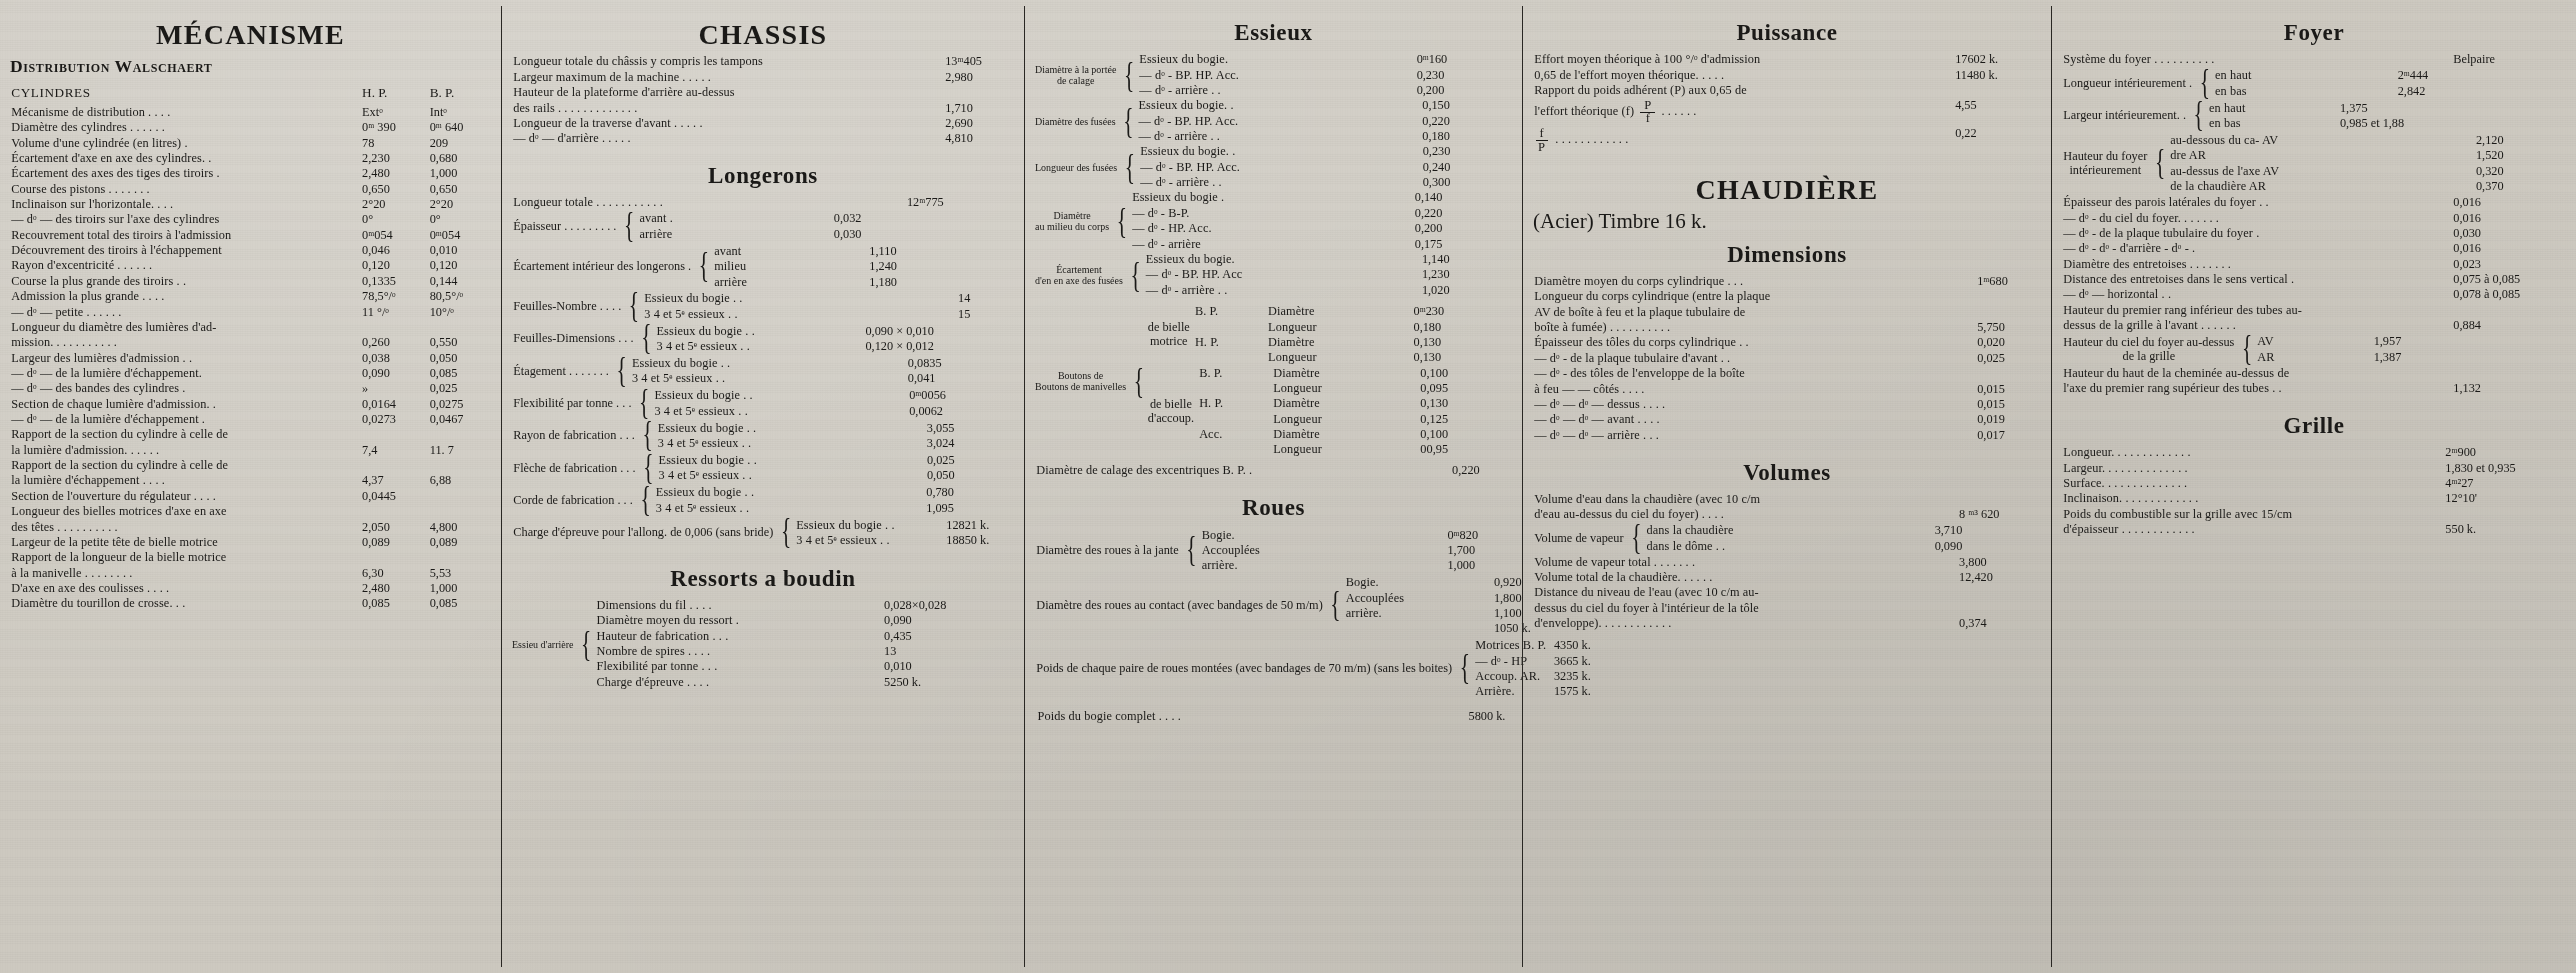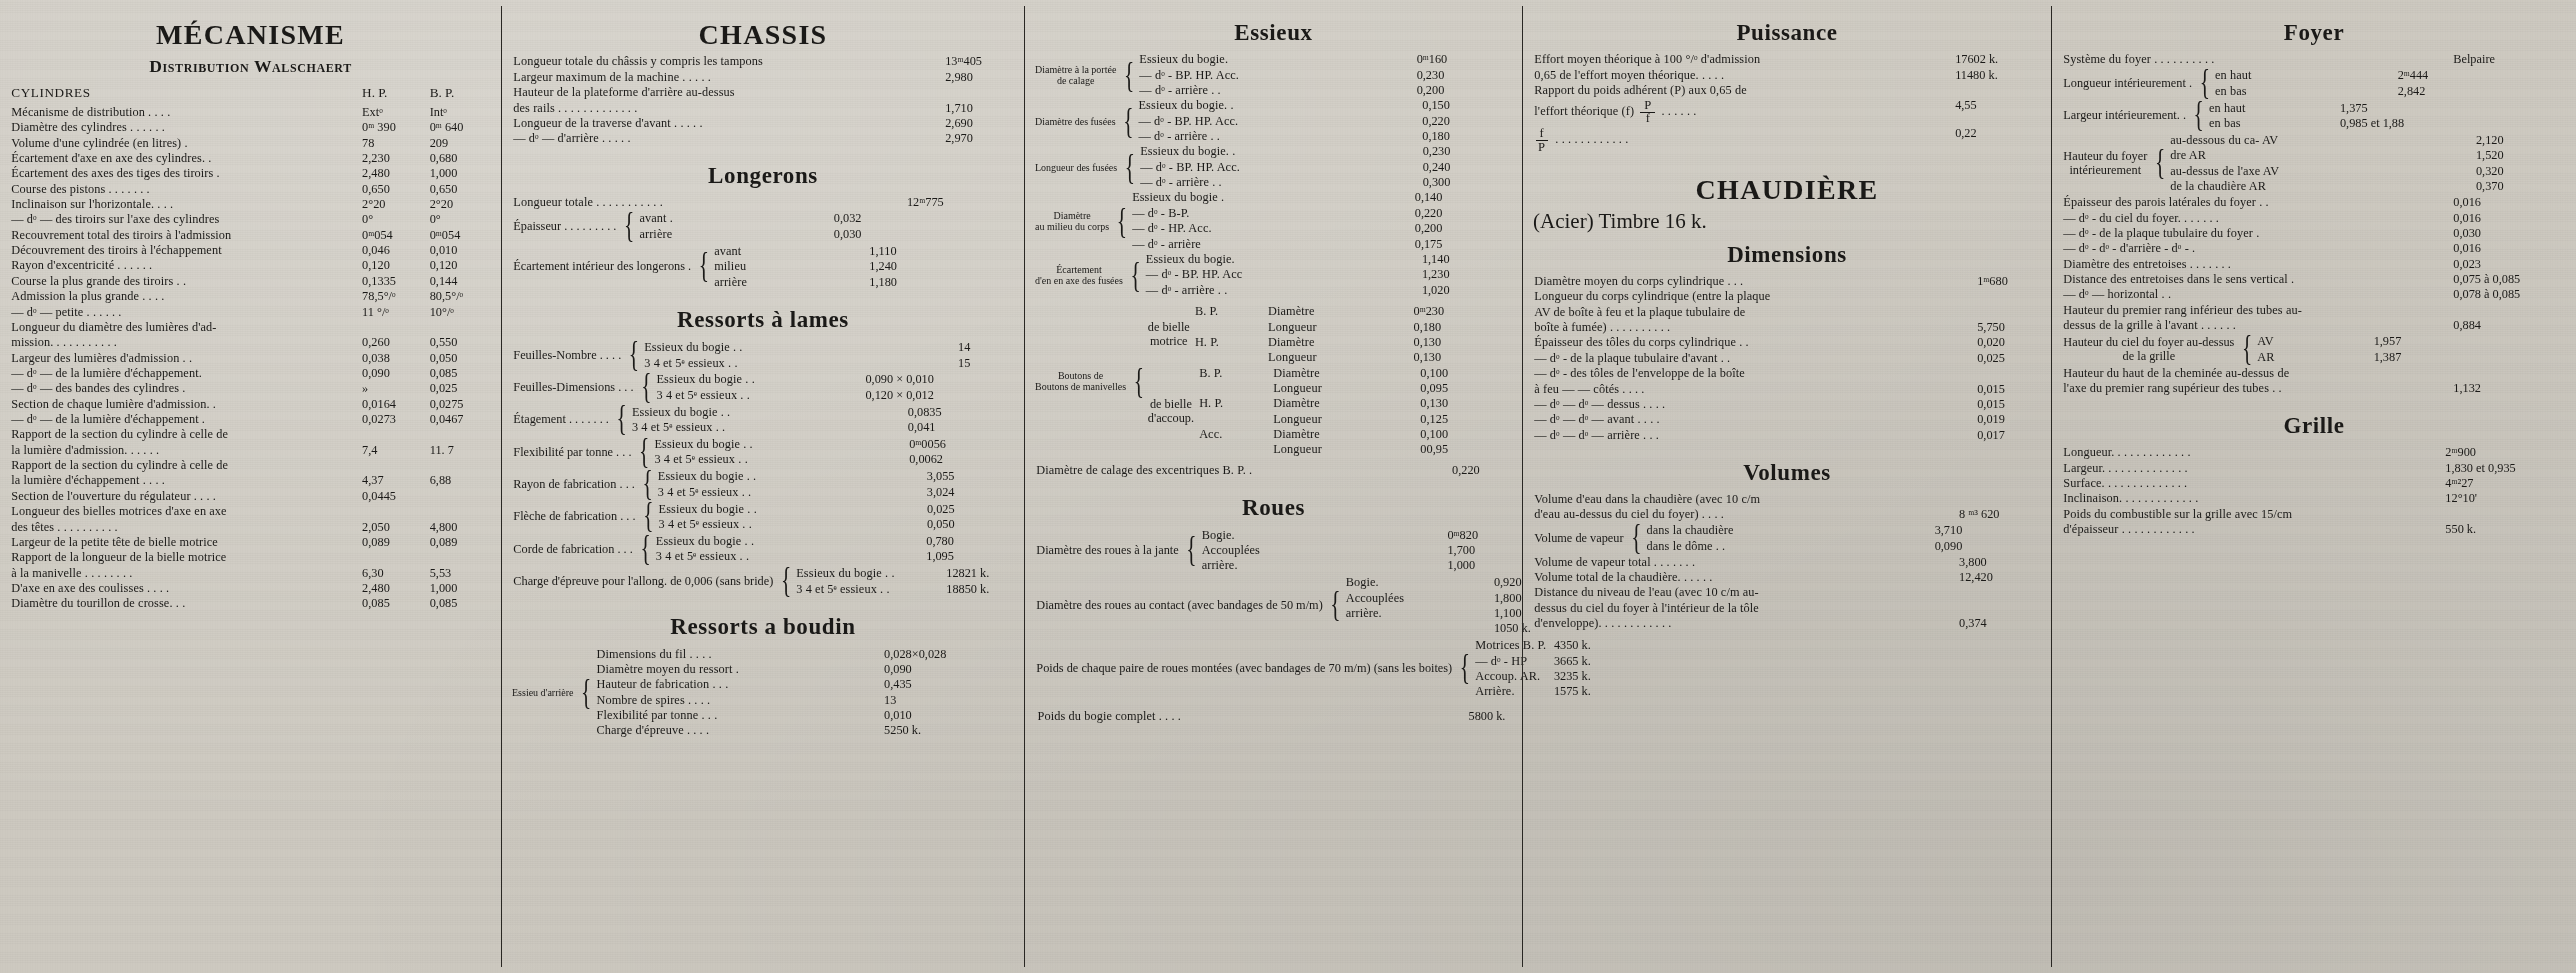--- a/index.html
+++ b/index.html
@@ -47,21 +47,21 @@
   }
   h2.section{
     font-size:23px;
     font-weight:700;
     text-align:center;
     margin:16.4px 0 6.3px 0;
     letter-spacing:0.6px;
   }
   h3.sub{
     font-size:17.6px;
-    text-align:center;
+    text-align:left;
     font-variant:small-caps;
     margin:5px 0 8.8px 0;
     letter-spacing:0.6px;
   }
   .centerline{
     text-align:left;
     font-size:21px;
     margin:3.8px 0 6.3px 0;
   }
   table{
@@ -345,21 +345,21 @@
         <tr>
               <td class="lbl">des rails . . . . . . . . . . . . .</td>
               <td class="v num">1,710</td>
             </tr>
         <tr>
               <td class="lbl">Longueur de la traverse d'avant . . . . .</td>
               <td class="v num">2,690</td>
             </tr>
         <tr>
               <td class="lbl">—   dᵒ   —   d'arrière . . . . .</td>
-              <td class="v num">2,970</td>
+              <td class="v num">4,810</td>
             </tr>
       </tbody>
         </table>
 
       <h2 class="section">Longerons</h2>
       <table>
         <tbody>
             <tr>
               <td class="lbl">Longueur totale . . . . . . . . . . .</td>
               <td class="v num">12ᵐ775</td>
@@ -408,21 +408,20 @@
                         </tr>
                       </tbody>
                     </table>
               </div>
             </div>
           </td>
         </tr>
       </tbody>
         </table>
 
-      <h2 class="section">Ressorts à lames</h2>
       <table>
         <tbody>
             <tr>
               <td>
           <div class="grp">
                   <div class="gl">Feuilles-Nombre . . . .</div>
                   <div class="gb">{</div>
           <div class="gr">
                     <table>
                       <tbody>

